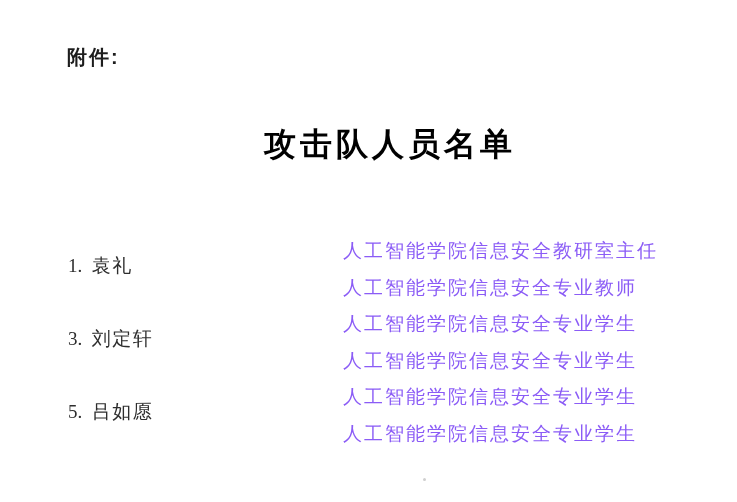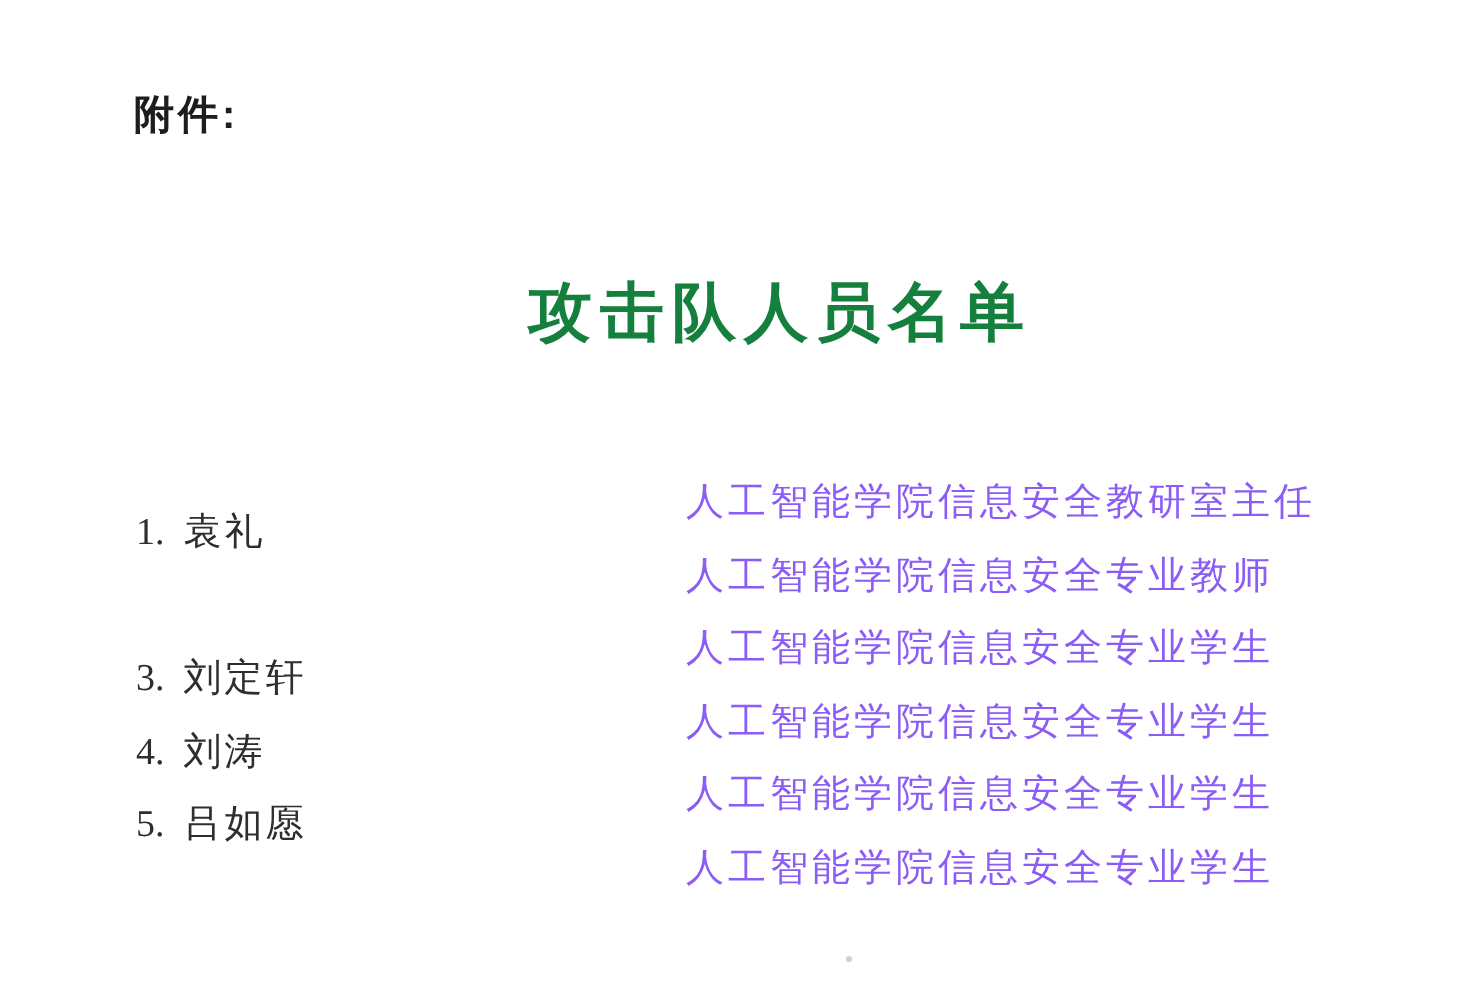--- a/index.html
+++ b/index.html
@@ -23,26 +23,26 @@
     font-family: "Liberation Sans", "DejaVu Sans", sans-serif;
     font-weight: bold;
     font-size: 20px;
     letter-spacing: 2px;
     color: #1d1d1d;
     white-space: nowrap;
   }
   .doc-title {
     position: absolute;
     left: 264px;
-    top: 135px;
+    top: 123px;
     font-family: "Liberation Serif", "DejaVu Serif", serif;
     font-weight: bold;
     font-size: 32px;
     letter-spacing: 4px;
-    color: #15803d;
+    color: #000000;
     white-space: nowrap;
   }
   .member-list {
     position: absolute;
     left: 0;
     top: 231px;
     width: 737px;
   }
   .member-row {
     position: relative;
@@ -102,21 +102,20 @@
     <div class="member-row">
       <span class="member-role">人工智能学院信息安全专业教师</span>
     </div>
 
     <div class="member-row">
       <span class="member-id"><span class="member-num">3.</span> <span class="member-name">刘定轩</span></span>
       <span class="member-role">人工智能学院信息安全专业学生</span>
     </div>
 
     <div class="member-row">
-      <span class="member-id"><span class="member-num">4.</span> <span class="member-name">刘涛</span></span>
       <span class="member-role">人工智能学院信息安全专业学生</span>
     </div>
 
     <div class="member-row">
       <span class="member-id"><span class="member-num">5.</span> <span class="member-name">吕如愿</span></span>
       <span class="member-role">人工智能学院信息安全专业学生</span>
     </div>
 
     <div class="member-row">
       <span class="member-role">人工智能学院信息安全专业学生</span>

